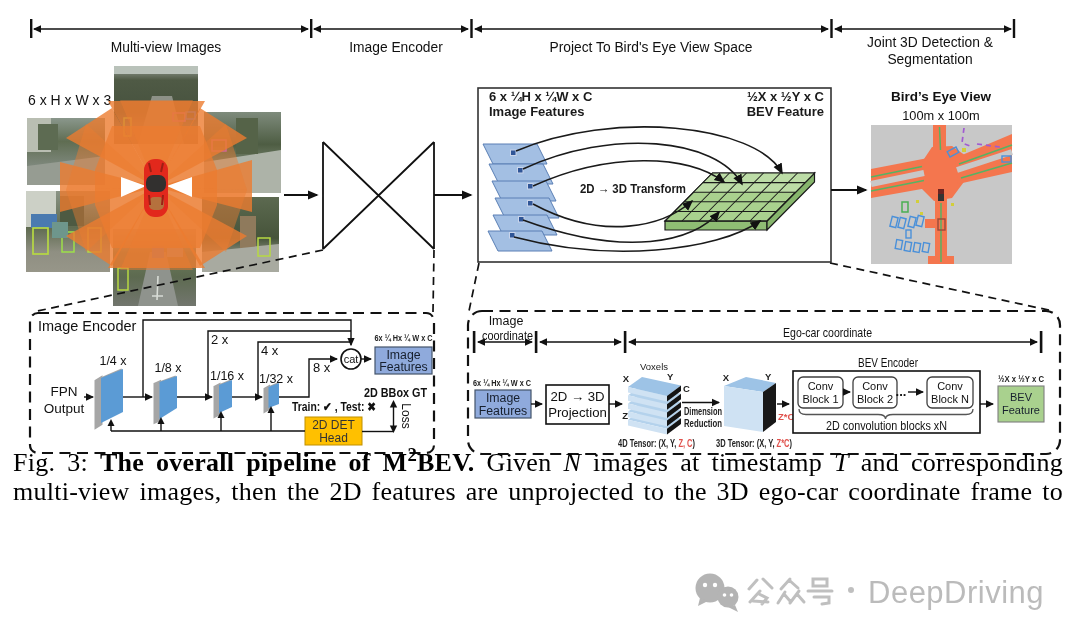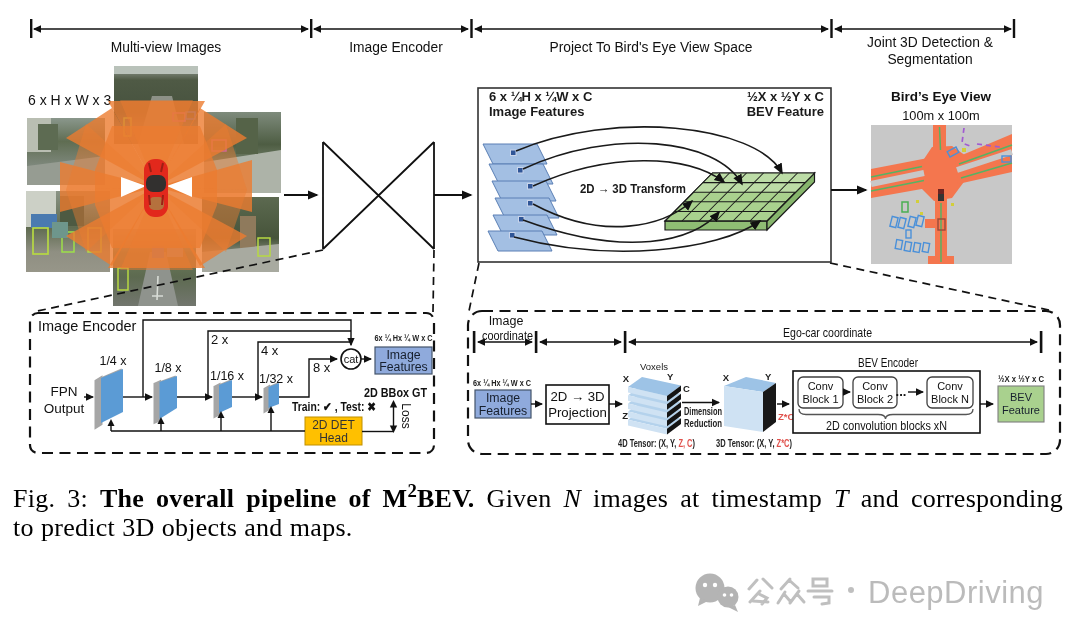--- a/index.html
+++ b/index.html
@@ -1,19 +1,19 @@
 <!DOCTYPE html>
 <html><head>
 <meta charset="utf-8">
 <style>
   html,body{margin:0;padding:0;background:#fff;}
   #page{position:relative;width:1080px;height:632px;background:#fff;overflow:hidden;
         font-family:"Liberation Sans",sans-serif;}
   #diag{position:absolute;left:0;top:0;}
-  #caption{position:absolute;left:13px;top:476px;width:1050px;z-index:3;
+  #caption{position:absolute;left:13px;top:440px;width:1050px;z-index:3;
            font-family:"Liberation Serif",serif;font-size:26px;line-height:29.4px;color:#000;letter-spacing:0.25px;word-spacing:0.5px;}
   #caption .jl{text-align:justify;text-align-last:justify;}
   #caption sup{font-size:0.72em;}
   #wm{position:absolute;left:686px;top:566px;z-index:2;}
 </style>
 </head>
 <body>
 <div id="page">
   <svg id="wm" width="380" height="52" viewBox="0 0 380 52">
     <g fill="#a2a2a2" opacity="0.8">
@@ -29,21 +29,21 @@
     <g stroke="#b5b5b5" stroke-width="3" fill="none" opacity="0.85" stroke-linecap="round">
       <path d="M71,14 L63,23 M77,13 L86,22 M74,25 L64,36 M73,28 L81,32 L76,38 M67,35 L82,36"></path>
       <path d="M104,13 L95,23 M103,14 L112,22 M99,26 L92,37 M98,28 L104,35 M113,25 L104,37 M111,28 L118,36"></path>
       <path d="M127,13 L141,13 L141,20 L127,20 Z M122,25 L146,25 M128,31 L143,31 L143,37 L136,38"></path>
     </g>
     <circle cx="165" cy="24" r="3" fill="#b4b4b4" opacity="0.85"></circle>
     <text x="182" y="37" font-family="Liberation Sans, sans-serif" font-size="31" fill="#b4b4b4" opacity="0.9" letter-spacing="0.5">DeepDriving</text>
   </svg>
   <div id="caption">
     <div class="jl">Fig.&nbsp;3: <b>The overall pipeline of M<sup>2</sup>BEV.</b> Given <i>N</i> images at timestamp <i>T</i> and corresponding</div>
-    <div>to predict 3D objects and maps.</div>
+    <div class="jl">multi-view images, then the 2D features are unprojected to the 3D ego-car coordinate frame to</div>
   </div>
   <svg id="diag" width="1080" height="632" viewBox="0 0 1080 632">
     <defs>
       <marker id="ah" viewBox="0 0 10 10" refX="8.5" refY="5" markerWidth="8.5" markerHeight="8.5" orient="auto-start-reverse" markerUnits="userSpaceOnUse">
         <path d="M0,0.6 L10,5 L0,9.4 z" fill="#111"></path>
       </marker>
       <marker id="ah2" viewBox="0 0 10 10" refX="8.5" refY="5" markerWidth="11" markerHeight="11" orient="auto-start-reverse" markerUnits="userSpaceOnUse">
         <path d="M0,0.8 L10,5 L0,9.2 z" fill="#111"></path>
       </marker>
     </defs>

